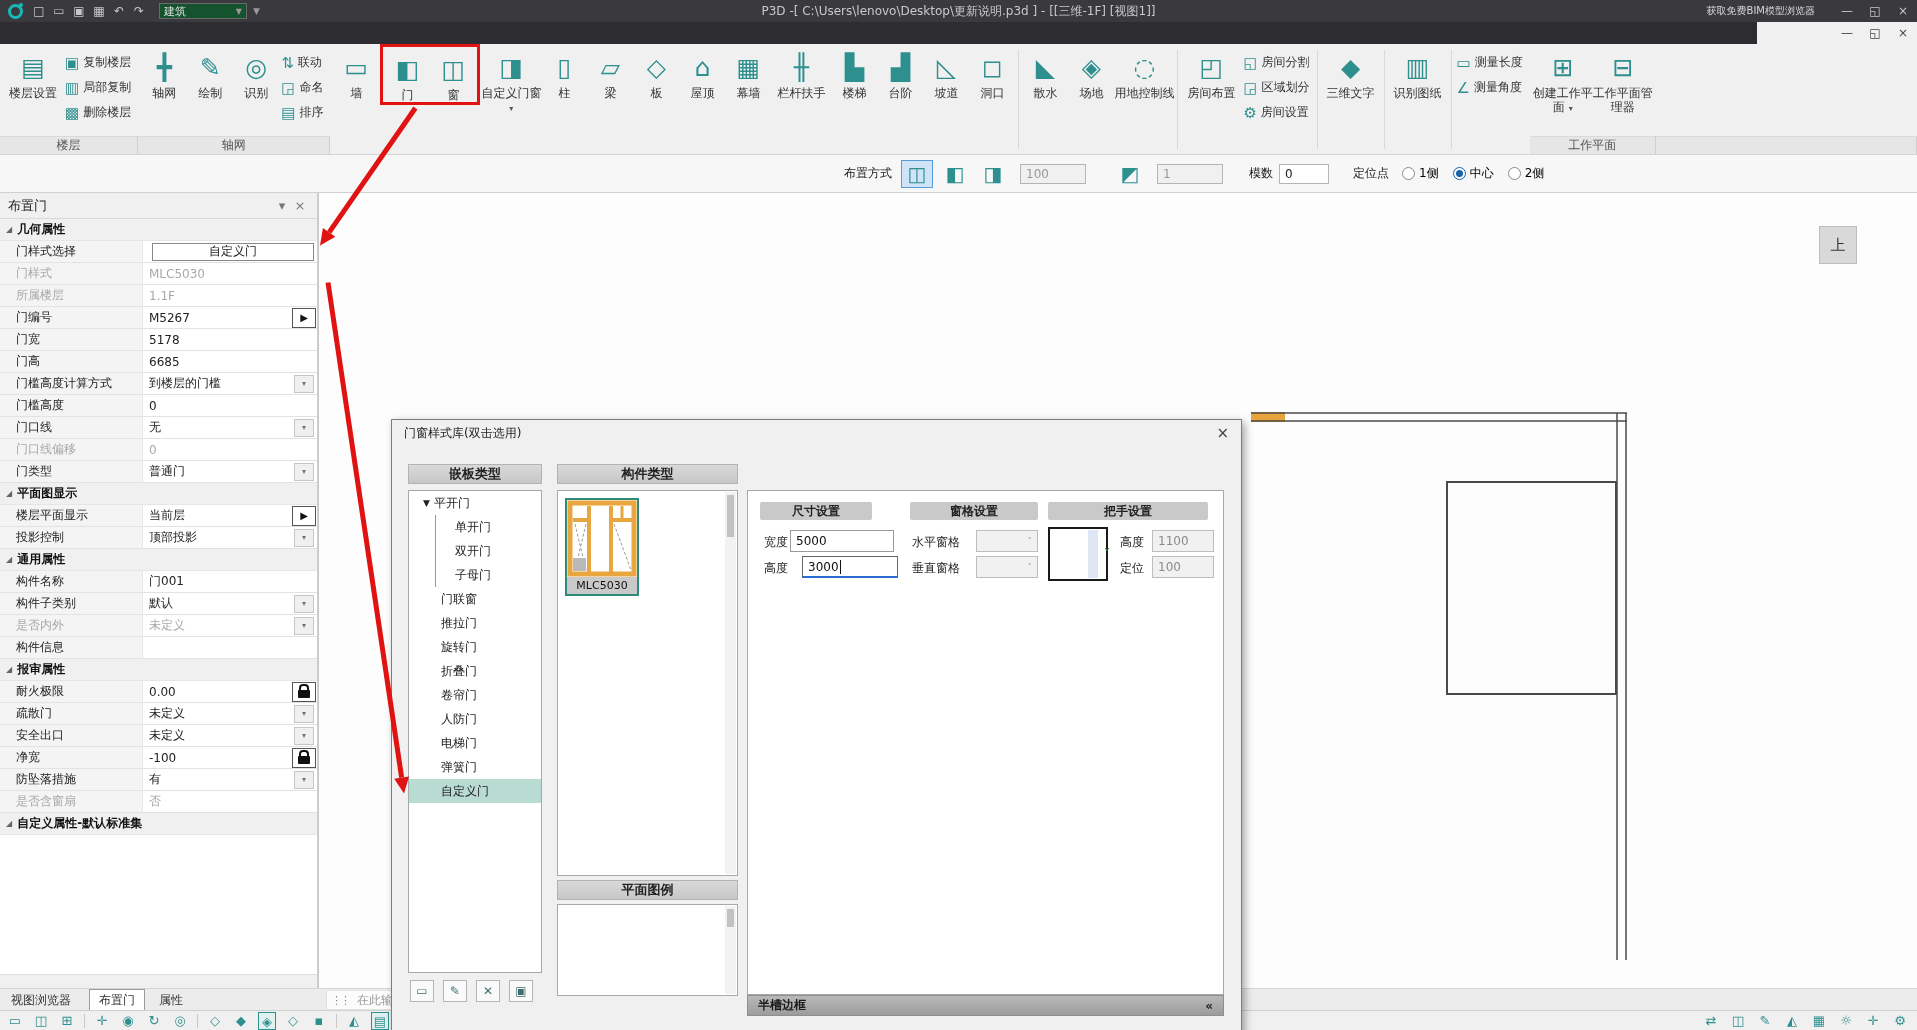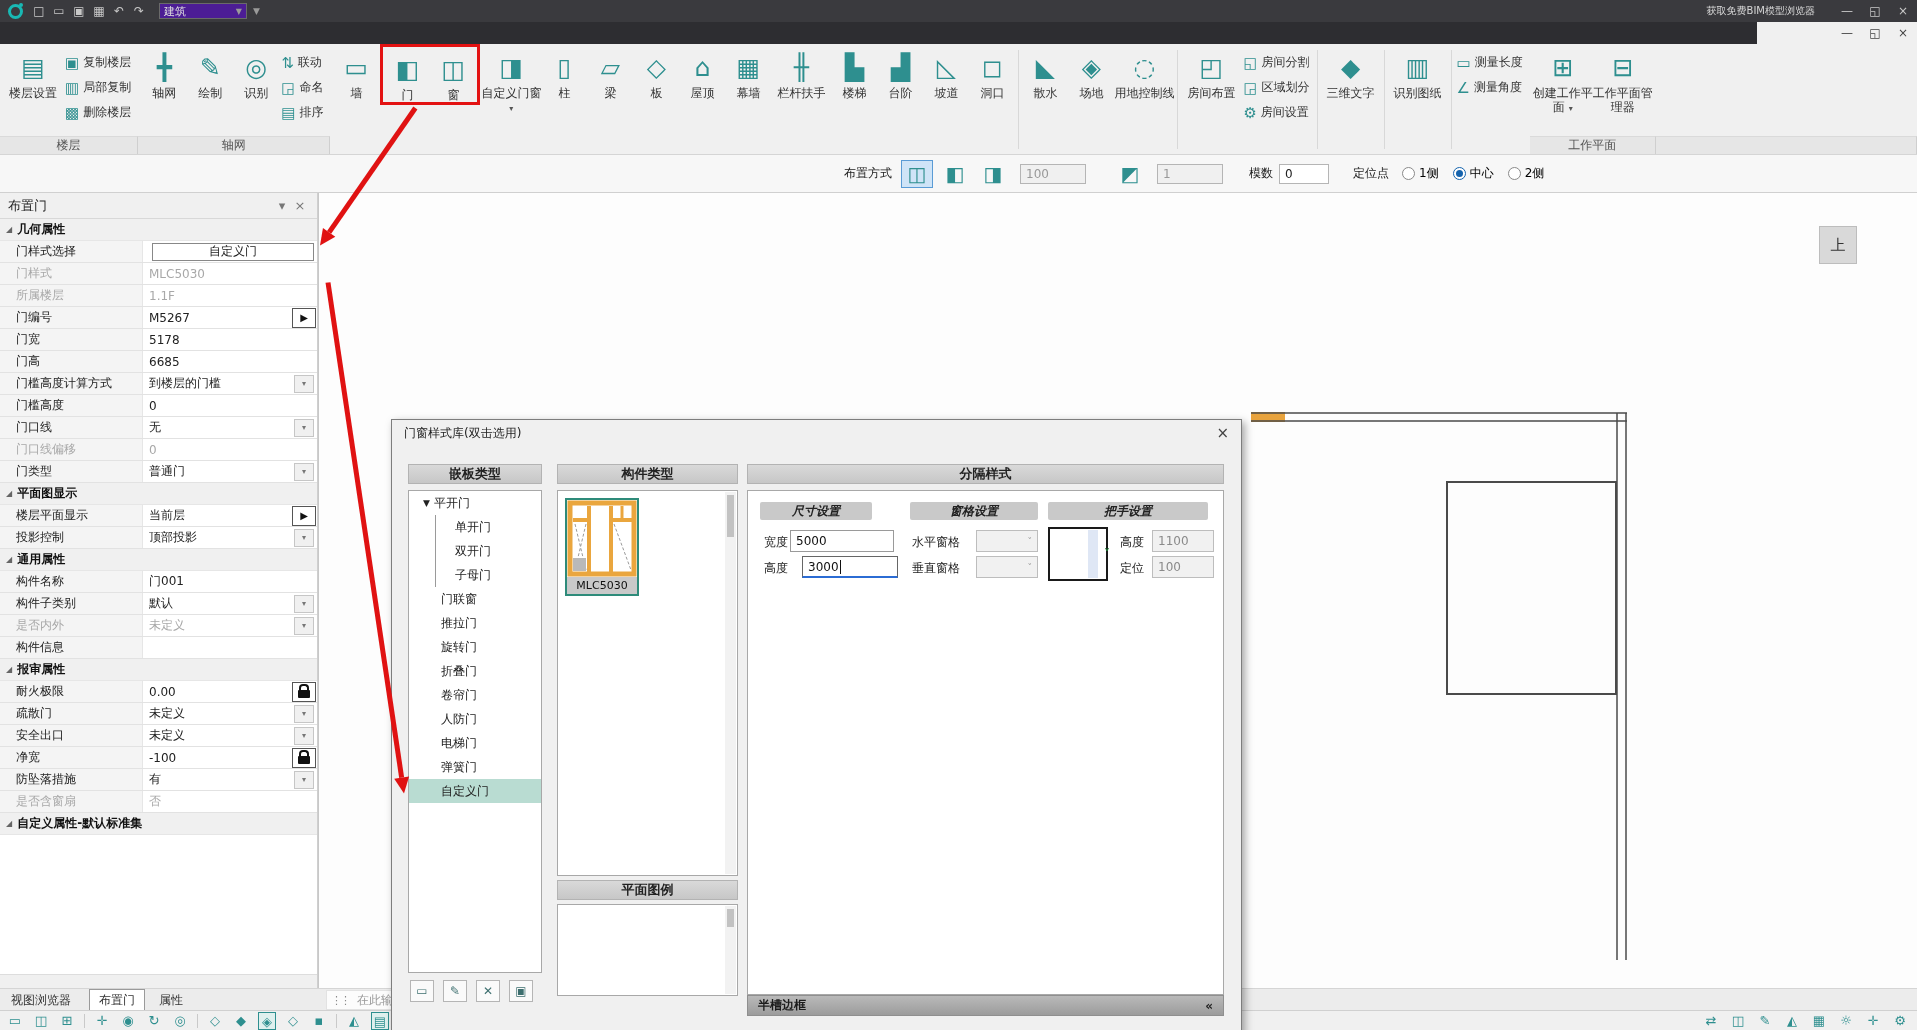--- a/index.html
+++ b/index.html
@@ -2,21 +2,21 @@
 <html><head>
 <meta charset="utf-8">
 <style>
   *{margin:0;padding:0;box-sizing:border-box;}
   html,body{width:1917px;height:1030px;overflow:hidden;font-family:"DejaVu Sans","Liberation Sans",sans-serif;font-size:12px;background:#f0f0f0;}
   
   #titlebar{position:absolute;left:0;top:0;width:1917px;height:22px;background:#3a3a3e;display:flex;align-items:center;color:#cfcfcf;}
   #app-logo{width:15px;height:15px;border:3px solid #19b8b4;border-radius:50%;margin:0 6px 0 8px;position:relative;}
   #app-logo::after{content:"";position:absolute;width:4px;height:4px;background:#19b8b4;border-radius:50%;top:-4px;right:-3px;}
   .qa-icon{width:20px;text-align:center;font-size:12px;color:#c8c8c8;cursor:pointer;}
-  #profile-combo{margin-left:10px;width:88px;height:16px;border:1px solid #6a6a6a;background:#4c1d95;color:#e0e0e0;display:flex;align-items:center;padding:0 4px;font-size:11px;}
+  #profile-combo{margin-left:10px;width:88px;height:16px;border:1px solid #6a6a6a;background:#14532d;color:#e0e0e0;display:flex;align-items:center;padding:0 4px;font-size:11px;}
   #profile-combo .dd{margin-left:auto;color:#9a9a9a;font-size:8px;}
   #qa-more{margin-left:6px;color:#9a9a9a;font-size:9px;}
   #title-text{position:absolute;left:0;right:0;text-align:center;font-size:12px;color:#c9c9c9;pointer-events:none;}
   #promo{margin-left:auto;font-size:10px;color:#d6d6d6;margin-right:18px;z-index:2;}
   .winbtn{width:28px;height:22px;display:flex;align-items:center;justify-content:center;color:#c9c9c9;font-size:12px;z-index:2;cursor:pointer;}
   
   #menubar{position:absolute;left:0;top:22px;width:1917px;height:22px;background:#2d2d31;display:flex;align-items:stretch;}
   .menu-item{padding:0 18px;display:flex;align-items:center;color:#d8d8d8;font-size:12px;cursor:pointer;}
   .menu-item.active{background:#f0f0f0;color:#1a1a1a;}
   #mdi-controls{position:absolute;right:0;top:0;height:22px;width:160px;background:#f0f0f0;display:flex;justify-content:flex-end;}
@@ -83,21 +83,21 @@
   .tree-item.lvl2{padding-left:46px;}
   .tree-item.lvl2::before,.tree-item.guide::before{content:"";position:absolute;left:26px;top:0;bottom:0;width:1px;background:#9a9a9a;}
   .tree-item.selected{background:#b9dcd2;}
   .tree-item.selected::after{content:"";position:absolute;inset:0;pointer-events:none;}
   #tree-tools{position:absolute;display:flex;gap:9px;}
   .tt-btn{width:24px;height:22px;border:1px solid #b5b5b5;background:#fafafa;display:flex;align-items:center;justify-content:center;color:#3d6f6f;font-size:12px;cursor:pointer;}
   #thumb{position:absolute;left:7px;top:7px;width:74px;height:98px;border:2px solid #2e8b7a;background:#fff;cursor:pointer;}
   #thumb .tlabel{position:absolute;left:0;right:0;bottom:0;height:17px;background:#c9c9c9;display:flex;align-items:center;justify-content:center;font-size:11px;color:#111;}
   .scroll{position:absolute;top:1px;bottom:1px;right:1px;width:11px;background:#f2f2f2;}
   .scroll .sthumb{position:absolute;left:2px;right:2px;background:#c2c2c2;}
-  .grp-bar{position:absolute;height:18px;background:#c9c9c9;border-radius:2px;display:flex;align-items:center;justify-content:center;font-weight:bold;font-size:12px;color:#222;font-style:italic;}
+  .grp-bar{position:absolute;height:18px;background:#c9c9c9;border-radius:2px;display:flex;align-items:center;justify-content:center;font-weight:bold;font-size:12px;color:#222;}
   .fld-label{position:absolute;font-size:12px;color:#222;}
   .fld{position:absolute;height:22px;border:1px solid #9a9a9a;background:#fff;display:flex;align-items:center;padding:0 5px;font-size:12px;color:#111;}
   .fld.gray{background:#f1f1f1;color:#8a8a8a;border-color:#bdbdbd;}
   .fld.focus{border-color:#666;border-bottom:2px solid #2b6cd4;}
   .fld .caretline{width:1px;height:14px;background:#111;margin-left:1px;}
   .fld .ddv{margin-left:auto;color:#9a9a9a;font-size:9px;}
   #handle-preview{position:absolute;width:60px;height:54px;border:2px solid #1a1a1a;background:#fff;}
   #handle-preview .strip{position:absolute;right:8px;top:1px;bottom:1px;width:10px;background:#dfe7f5;}
   #handle-preview .gv{position:absolute;right:-4px;top:18px;color:#1e7e34;font-weight:bold;font-size:12px;}
   #groove-bar{position:absolute;background:linear-gradient(#b9b9b9,#9c9c9c);border:1px solid #8f8f8f;display:flex;align-items:center;padding:0 10px;font-weight:bold;color:#1c1c1c;}
@@ -136,20 +136,21 @@
       <span class="qa-icon">▣</span>
       <span class="qa-icon">▦</span>
       <span class="qa-icon">↶</span>
       <span class="qa-icon">↷</span>
     </div>
   <div id="profile-combo">
     <span>建筑</span>
     <span class="dd">▼</span>
   </div>
   <span id="qa-more">▼</span>
+  <div id="title-text">P3D -[ C:\Users\lenovo\Desktop\更新说明.p3d ] - [[三维-1F] [视图1]]</div>
   <div id="promo">获取免费BIM模型浏览器</div>
   <div class="winbtn">—</div>
   <div class="winbtn">◱</div>
   <div class="winbtn">×</div>
 </div>
 
 <div id="menubar">
   <div id="mdi-controls">
     <div class="winbtn">—</div>
     <div class="winbtn">◱</div>
@@ -657,21 +658,20 @@
           <div class="sthumb" style="top:3px;height:42px"></div>
         </div>
     </div>
     <div class="dlg-hdr" style="left:165px;top:460px;width:181px">平面图例</div>
     <div class="dlg-box" style="left:165px;top:484px;width:181px;height:92px">
       <div class="scroll">
           <div class="sthumb" style="top:3px;height:18px"></div>
         </div>
     </div>
 
-    <div class="dlg-hdr" style="left:355px;top:44px;width:477px">分隔样式</div>
     <div class="dlg-box" style="left:355px;top:70px;width:477px;height:505px">
       <div class="grp-bar" style="left:12px;top:11px;width:112px">尺寸设置</div>
       <span class="fld-label" style="left:16px;top:43px">宽度</span>
       <div class="fld" style="left:42px;top:39px;width:104px">
           <span>5000</span>
         </div>
       <span class="fld-label" style="left:16px;top:69px">高度</span>
       <div class="fld focus" style="left:54px;top:65px;width:96px">
           <span>3000</span>
           <span class="caretline"></span>

